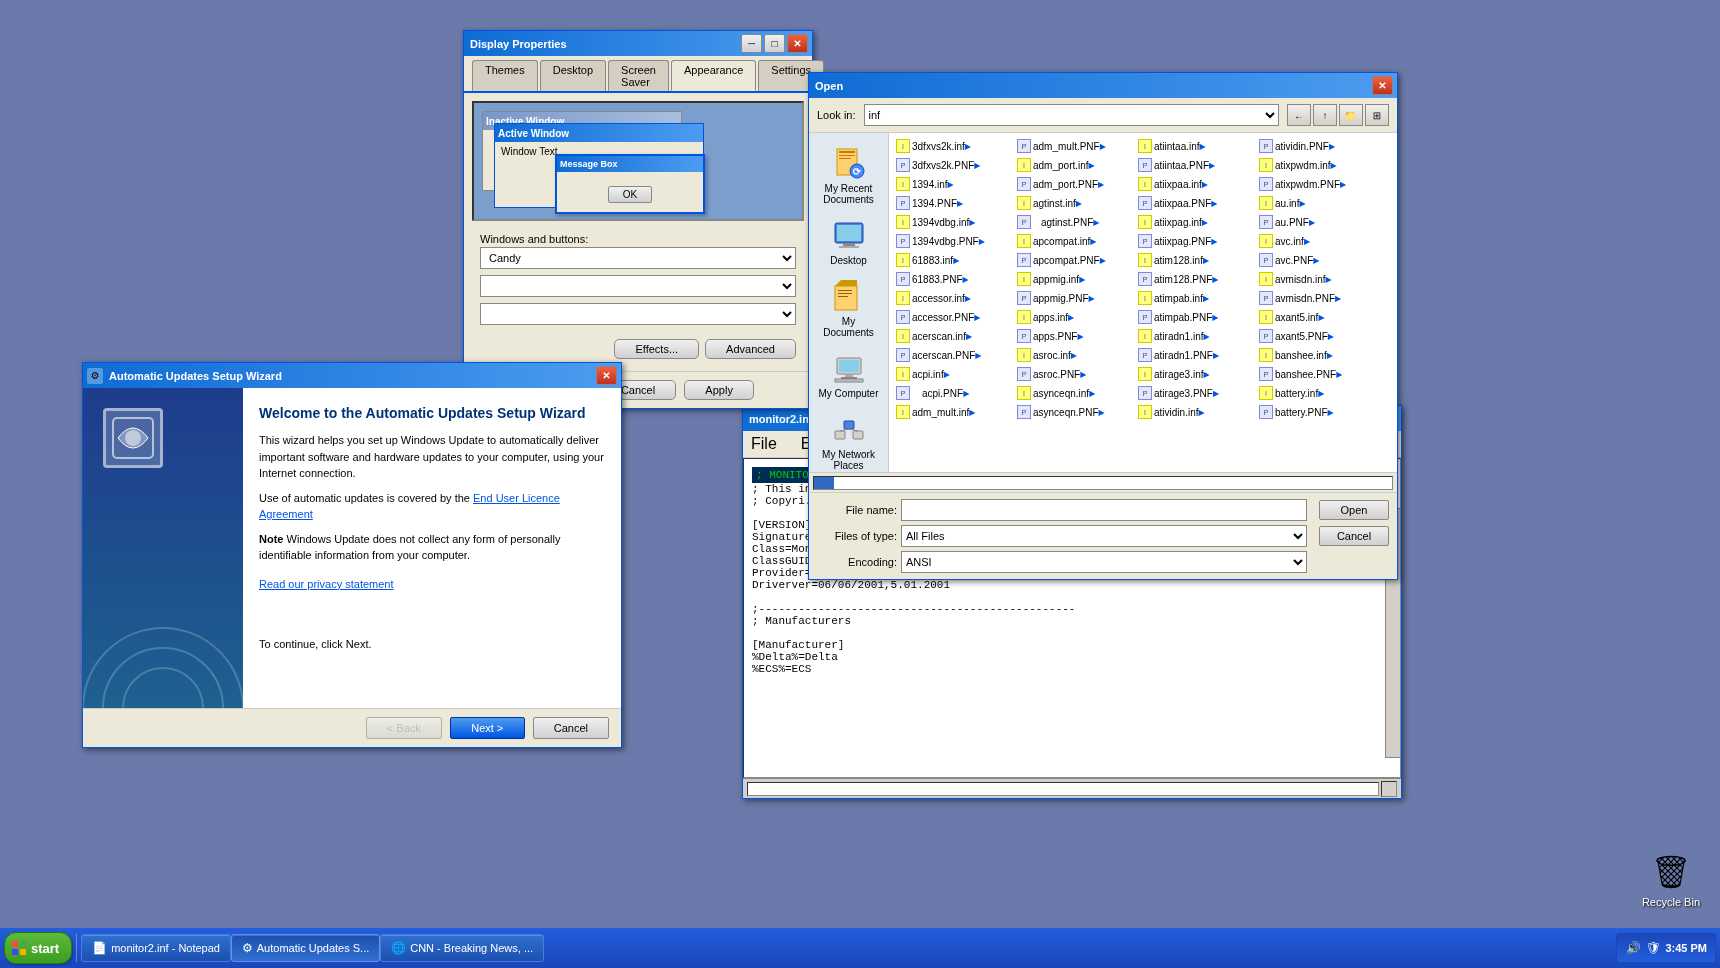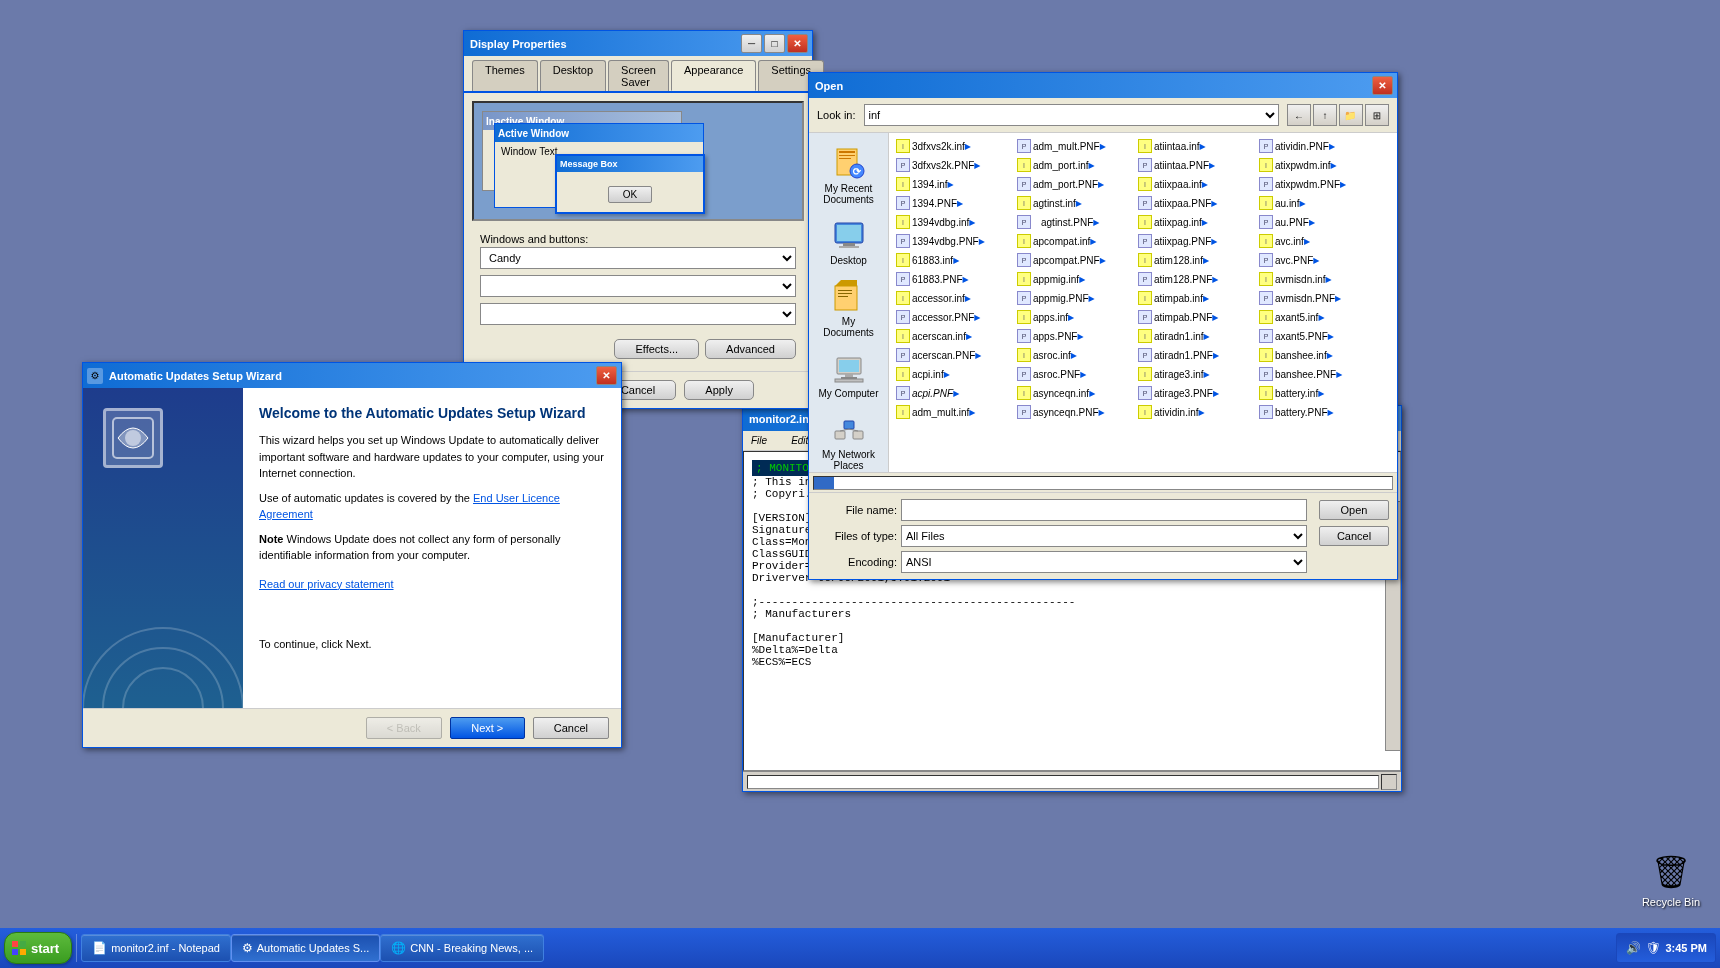--- a/index.html
+++ b/index.html
@@ -450,24 +450,23 @@
       z-index: 5;
     }
     .monitor-toolbar {
       display: flex;
       padding: 2px;
       border-bottom: 1px solid #ccc;
       background: #ece9d8;
       gap: 12px;
     }
     .monitor-menu {
-      font-size: 10px;
+      font-size: 16px;
       cursor: pointer;
       padding: 2px 6px;
-      font-style: italic;
     }
     .monitor-text-area {
       background: white;
       padding: 8px;
       font-family: 'Courier New', monospace;
       font-size: 11px;
       height: 320px;
       overflow: hidden;
       border: 1px inset #888;
     }
@@ -1031,21 +1030,21 @@
           <span style="margin-left: 2px;">atirage3.inf</span>
           <span class="small-arrow">▶</span>
         </div>
         <div class="file-item">
           <span class="pnf-icon">P</span>
           <span style="margin-left: 2px;">banshee.PNF</span>
           <span class="small-arrow">▶</span>
         </div>
         <div class="file-item">
           <span class="pnf-icon">P</span>
-          <span style="margin-left: 2px; font-style: italic;">acpi.PNF</span>
+          <span style="margin-left: 12px;">acpi.PNF</span>
           <span class="small-arrow">▶</span>
         </div>
         <div class="file-item">
           <span class="inf-icon">I</span>
           <span style="margin-left: 2px;">asynceqn.inf</span>
           <span class="small-arrow">▶</span>
         </div>
         <div class="file-item">
           <span class="pnf-icon">P</span>
           <span style="margin-left: 2px;">atirage3.PNF</span>

